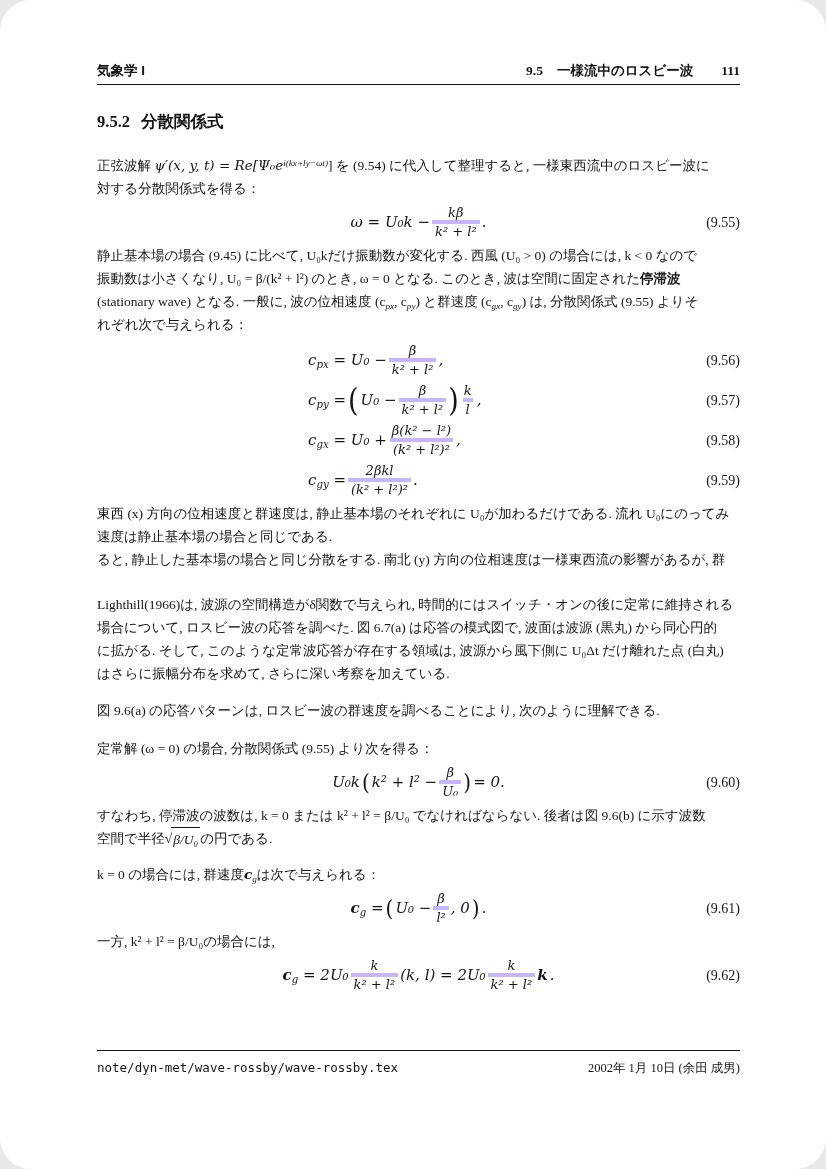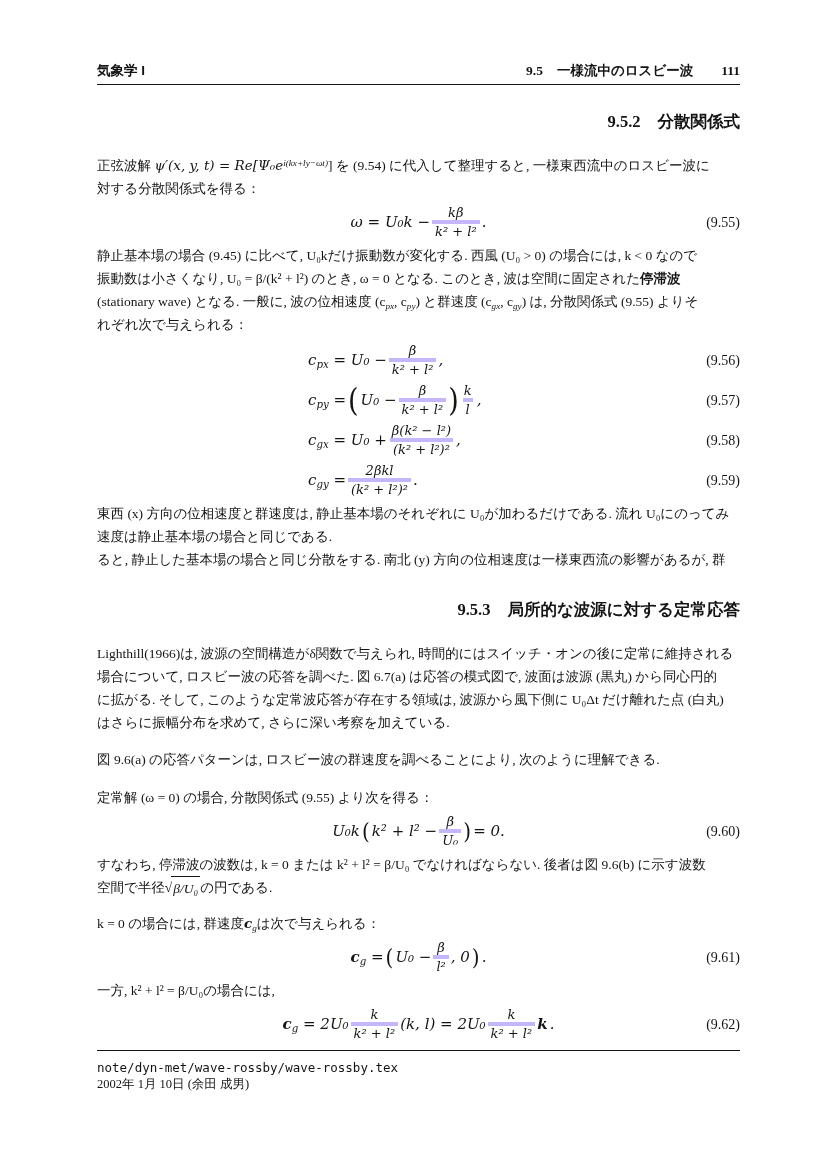--- a/index.html
+++ b/index.html
@@ -1,34 +1,34 @@
 <!DOCTYPE html>
 <html><head>
 <meta charset="utf-8">
 <style>
   html,body { margin:0; padding:0; background:#e8e8e8; }
   .page {
     position:relative; width:826px; height:1169px; margin:0 auto;
     background:#ffffff; color:#141414; overflow:hidden;
     font-family:"Liberation Serif","DejaVu Serif",serif;
-    font-size:13.5px; line-height:23px;
+    font-size:13.5px; line-height:23px;border-radius:31px;
   }
   .content { padding:0 86px 0 97px; }
   
   .hdr { display:flex; justify-content:space-between; align-items:flex-end;
          margin:0 86px 0 97px; padding-top:62px; padding-bottom:5px;
          border-bottom:1.5px solid #141414;
          font-family:"Liberation Sans","DejaVu Sans",sans-serif;
          font-weight:bold; font-size:13.5px; line-height:17px; }
   .hdr-right { display:flex; gap:14px; align-items:flex-end; }
   .hdr-right .pgnum { margin-left:14px; font-family:"Liberation Serif",serif; }
   .hdr .secnum { font-family:"Liberation Serif",serif; }
   
-  .shead { display:flex; gap:17px; align-items:baseline;
-           font-weight:bold; font-size:16.5px; line-height:21px;justify-content:flex-end; }
+  .shead { display:flex; gap:11px; align-items:baseline;
+           font-weight:bold; font-size:16.5px; line-height:21px; }
   .shead .num { font-family:"Liberation Serif","DejaVu Serif",serif; }
   .shead .ttl { font-family:"Liberation Sans","DejaVu Sans",sans-serif; }
   .sh-952 { margin-top:26px; }
   .sh-953 { margin-top:28px; }
   
   .para { margin:0; }
   .mt22 { margin-top:22px; } .mt14 { margin-top:14px; }
   .mt15 { margin-top:15px; } .mt12 { margin-top:12px; } .mt0 { margin-top:0; }
   .line { white-space:nowrap; }
   .jbold { font-family:"Liberation Sans","DejaVu Sans",sans-serif; font-weight:bold; }
@@ -51,21 +51,21 @@
   .frac .den { border-top:4px solid #c4b5fd; padding:0 3px; }
   .bigp { font-size:27px; font-weight:400; transform:scaleY(1.15); display:inline-block;
           font-style:normal; }
   .midp { font-size:20px; display:inline-block; font-style:normal; transform:scaleY(1.1); }
   .sqrt { display:inline-flex; align-items:flex-start; }
   .sqrt .sgn { font-style:normal; margin-right:-1px; }
   .sqrt .arg { border-top:1.2px solid #141414; padding:0 2px; font-style:italic; }
   
   .ftr { position:absolute; left:97px; right:86px; top:1050px;
          border-top:1.2px solid #141414; padding-top:9px;
-         display:flex; justify-content:space-between; font-size:12.5px; line-height:16px;flex-direction:column; }
+         display:flex; justify-content:space-between; font-size:12.5px; line-height:16px; }
   .ftr .path { font-family:"DejaVu Sans Mono","Liberation Mono",monospace; }
 </style>
 </head>
 <body>
 
 <div class="page">
 
   <div class="hdr">
     <span>気象学 I</span>
     <span class="hdr-right">
@@ -168,24 +168,20 @@
         <span class="eqno">(9.59)</span>
       </div>
     </div>
 
     <div class="para" style="margin-top:4px;">
       <div class="line">東西 (x) 方向の位相速度と群速度は, 静止基本場のそれぞれに U₀が加わるだけである. 流れ U₀にのってみ</div>
       <div class="line">速度は静止基本場の場合と同じである.</div>
       <div class="line">ると, 静止した基本場の場合と同じ分散をする. 南北 (y) 方向の位相速度は一様東西流の影響があるが, 群</div>
     </div>
 
-    <div class="shead sh-953">
-      <span class="num">9.5.3</span>
-      <span class="ttl">局所的な波源に対する定常応答</span>
-    </div>
 
     <div class="para mt22">
       <div class="line">Lighthill(1966)は, 波源の空間構造がδ関数で与えられ, 時間的にはスイッチ・オンの後に定常に維持される</div>
       <div class="line">場合について, ロスビー波の応答を調べた. 図 6.7(a) は応答の模式図で, 波面は波源 (黒丸) から同心円的</div>
       <div class="line">に拡がる. そして, このような定常波応答が存在する領域は, 波源から風下側に U₀Δt だけ離れた点 (白丸)</div>
       <div class="line">はさらに振幅分布を求めて, さらに深い考察を加えている.</div>
     </div>
 
     <div class="para mt14">
       <div class="line">図 9.6(a) の応答パターンは, ロスビー波の群速度を調べることにより, 次のように理解できる.</div>

